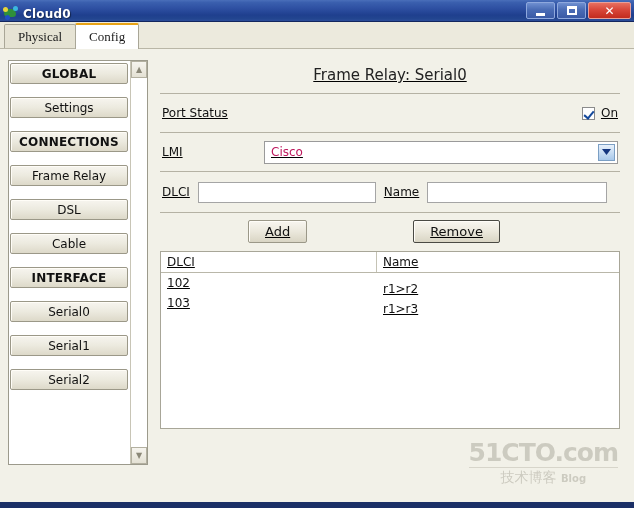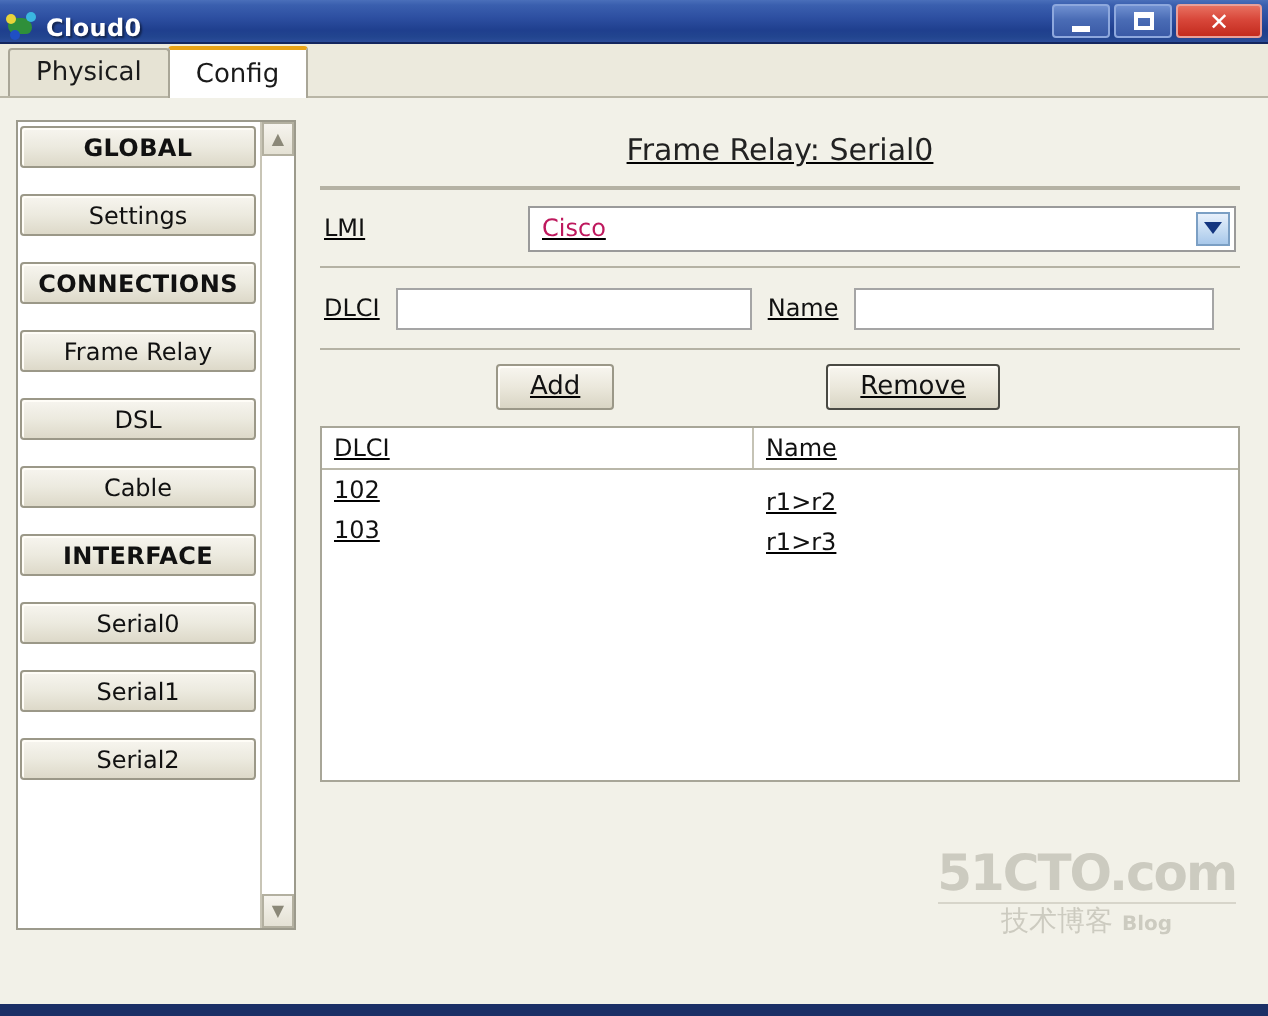--- a/index.html
+++ b/index.html
@@ -92,20 +92,21 @@
     padding: 0 13px;
     display: flex; align-items: center;
     font-size: 13px;
     color: #1a1a1a;
     background: #e6e3d4;
     border: 1px solid #a9a697;
     border-bottom: none;
     border-radius: 2px 2px 0 0;
     margin-right: -1px;
     position: relative;
+    font-family: Liberation Serif, serif;
   }
   .tab.active {
     background: #ffffff;
     height: 26px;
     border-top: 2px solid #e8a317;
     z-index: 3;
     margin-bottom: -1px;
   }
 
   
@@ -270,21 +271,21 @@
     font-size: 12px; color: #111;
     display: flex; align-items: center;
     padding-left: 6px;
   }
   .td.c1 { width: 216px; }
   .td.c2 { flex: 1; margin-top: 11px; }
 
   
   .watermark {
     position: absolute;
-    right: 16px; bottom: 28px;
+    right: 16px; bottom: 12px;
     text-align: center;
     opacity: .42;
     user-select: none;
   }
   .wm-top {
     font-size: 25px;
     font-weight: bold;
     color: #9a978a;
     letter-spacing: -1px;
     line-height: 1;
@@ -372,20 +373,27 @@
       <div class="sb-arrow">▲</div>
       <div class="sb-arrow">▼</div>
     </div>
   </div>
 
   <div class="panel">
 
     <div class="panel-title">Frame Relay: Serial0</div>
     <div class="hr"></div>
 
+    <div class="row">
+      <span class="lbl lbl-port">Port Status</span>
+      <span class="chk-wrap">
+        <span class="chkbox"></span>
+        <span class="chk-lbl">On</span>
+      </span>
+    </div>
     <div class="hr"></div>
 
     <div class="row">
       <span class="lbl lbl-lmi">LMI</span>
       <span class="combo">
         <span class="combo-val">Cisco</span>
         <span class="combo-btn">
           <svg width="9" height="6" viewBox="0 0 9 6">
               <path d="M0 0 L4.5 6 L9 0 Z" fill="#13357f"></path>
             </svg>

